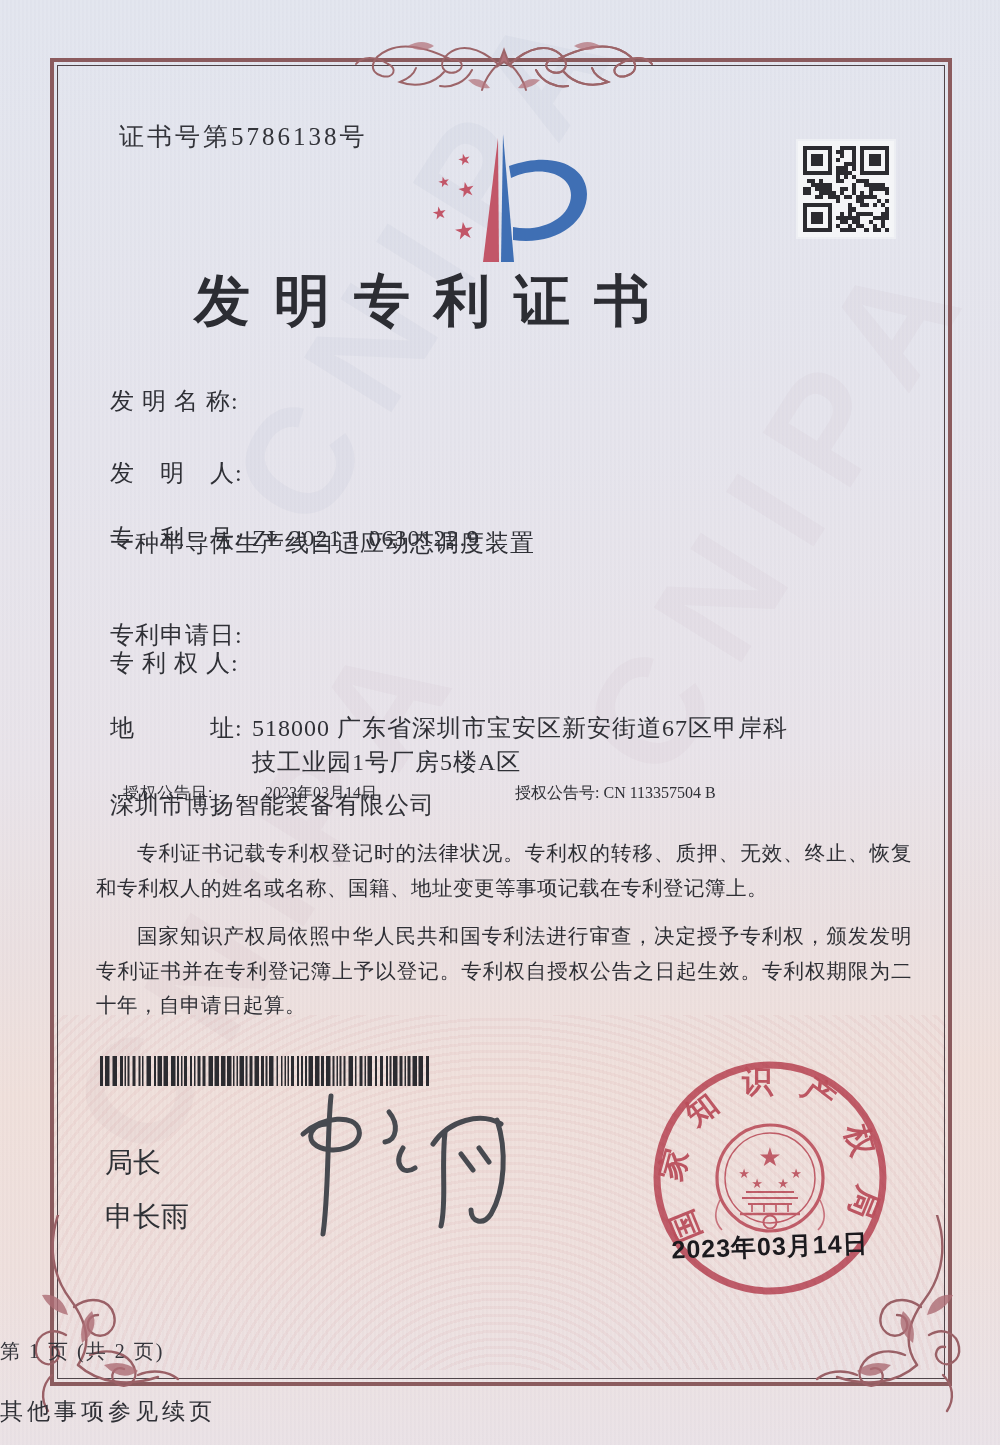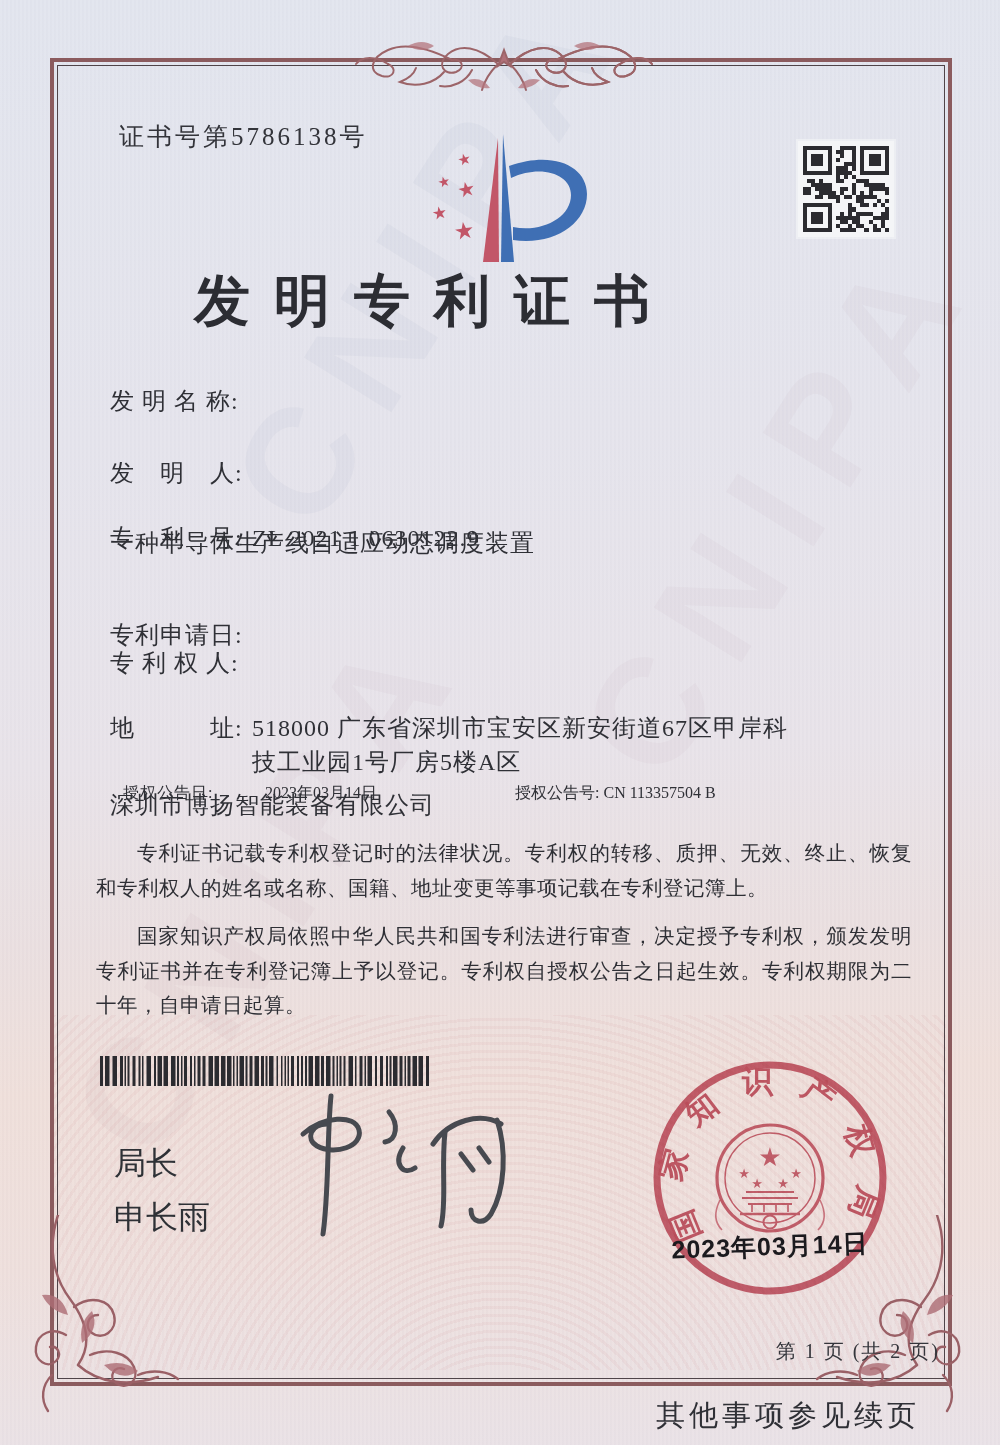--- a/index.html
+++ b/index.html
@@ -35,31 +35,31 @@
   .fields{position:absolute;left:110px;top:0;width:800px;font-size:24px;color:#2f3036;}
   .frow{position:absolute;display:flex;width:800px;line-height:34px;}
   .flabel{flex:0 0 142px;letter-spacing:1px;}
   .fvalue{flex:0 1 auto;max-width:560px;letter-spacing:1px;}
   .grant{position:absolute;top:776px;left:123px;width:800px;font-size:16px;color:#2f3036;line-height:34px;}
   .grant .g2{position:absolute;left:380px;top:0;margin-left:12px;}
   .paras{position:absolute;left:96px;top:836px;width:816px;font-size:20.5px;
          color:#2e2f35;line-height:34.5px;text-align:justify;}
   .paras p{margin:0 0 14px 0;text-indent:2em;letter-spacing:.5px;}
   .barcode{position:absolute;left:100px;top:1056px;}
-  .signer{position:absolute;left:114px;top:1136px;font-family:Liberation Serif, serif;
-          font-size:32px;color:#2e3136;line-height:54px;}
+  .signer{position:absolute;left:105px;top:1136px;font-family:Liberation Serif, serif;
+          font-size:28px;color:#2e3136;line-height:54px;}
   .sig{position:absolute;left:265px;top:1082px;}
   .seal{position:absolute;left:646px;top:1054px;width:248px;height:248px;mix-blend-mode:multiply;}
   .seal-date{position:absolute;left:50%;top:176px;transform:translateX(-50%) rotate(-2deg);
              width:max-content;font-size:25px;font-weight:700;color:#1d1e23;
              font-family:"Liberation Sans", sans-serif;letter-spacing:1px;}
-  .page-info{position:absolute;left:0;top:1338px;width:940px;text-align:right;
+  .page-info{position:absolute;left:0;top:1338px;width:940px;text-align:left;
              font-size:20px;color:#34353b;letter-spacing:2px;}
-  .footer-note{position:absolute;left:0;top:1396px;width:920px;text-align:right;
-               font-size:29px;color:#2f3036;letter-spacing:4px;}
+  .footer-note{position:absolute;left:0;top:1396px;width:920px;text-align:left;
+               font-size:23px;color:#2f3036;letter-spacing:4px;}
   .ornament{position:absolute;pointer-events:none;}
 </style>
 </head>
 <body>
 
 <div class="page">
 
   <div class="wm" style="left:130px;top:170px;">CNIPA</div>
   <div class="wm wm2" style="left:480px;top:420px;">CNIPA</div>
   <div class="wm wm2" style="left:-30px;top:800px;">CNIPA</div>

